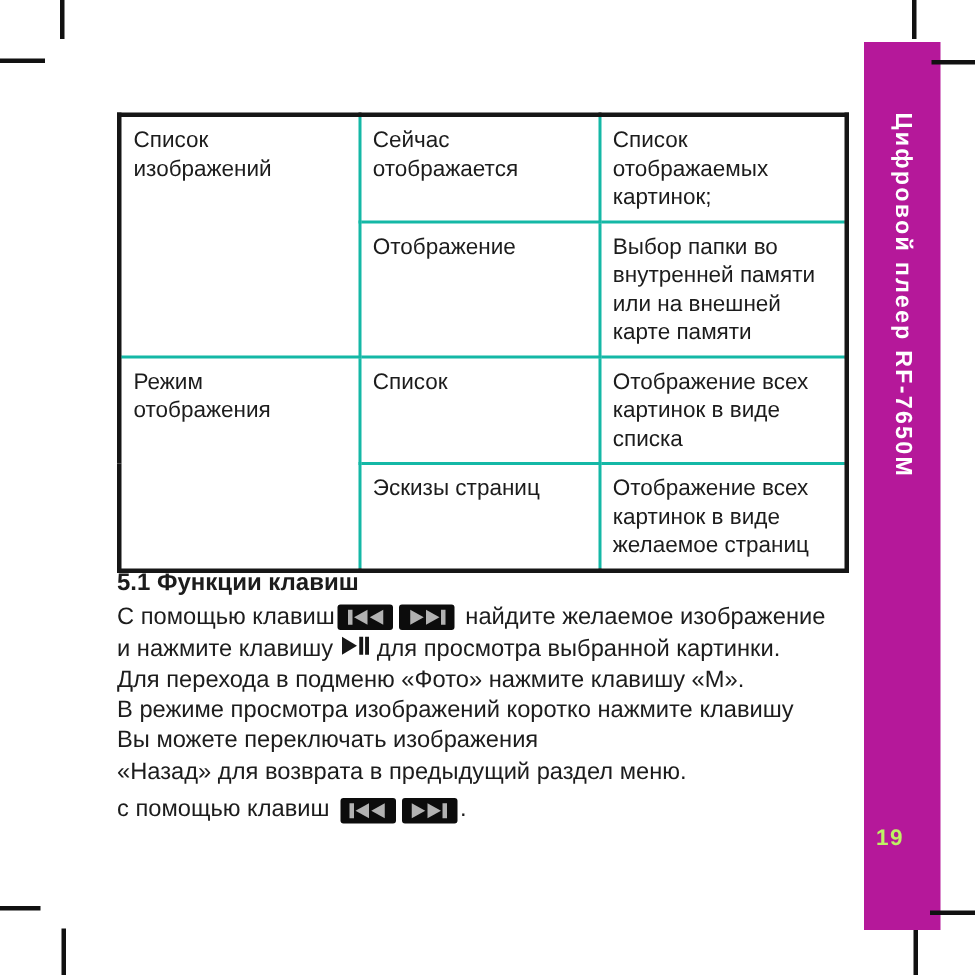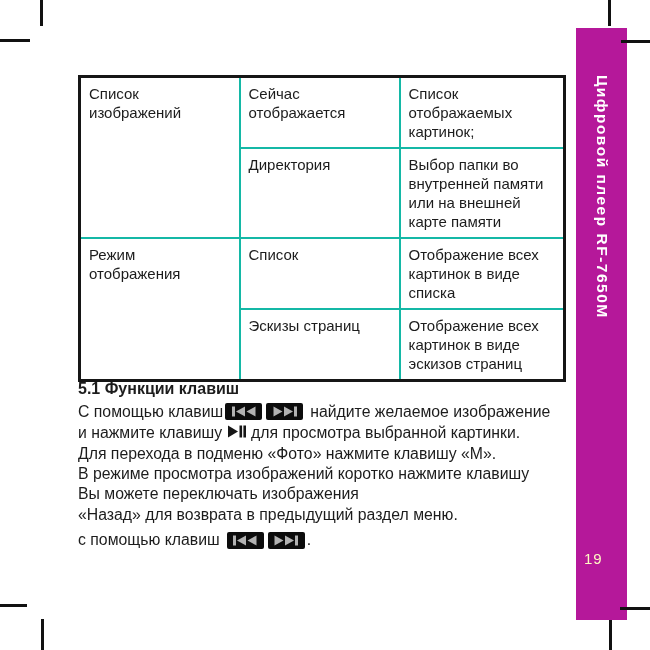--- a/index.html
+++ b/index.html
@@ -34,22 +34,22 @@
     white-space: nowrap;
     color: #ffffff;
     font-weight: bold;
     font-size: 15.5px;
     letter-spacing: 1.5px;
   }
   .page-num {
     position: absolute;
     left: 8px;
     bottom: 53px;
-    color: #fef9c3;
-    font-weight: normal;
+    color: #bef264;
+    font-weight: bold;
     font-size: 15px;
     letter-spacing: 1px;
   }
 
   
   .spec-table {
     position: absolute;
     left: 78px; top: 75px;
     border-collapse: collapse;
     table-layout: fixed;
@@ -126,31 +126,31 @@
         <col style="width:160px">
         <col style="width:165px">
       </colgroup>
     <tbody>
         <tr>
       <td rowspan="2" style="height:68px;">Список изображений</td>
       <td>Сейчас отображается</td>
       <td>Список отображаемых картинок;</td>
     </tr>
     <tr>
-      <td style="height:90px;">Директория</td>
+      <td style="height:90px;">Отображение</td>
       <td>Выбор папки во внутренней памяти или на внешней карте памяти</td>
     </tr>
     <tr>
       <td rowspan="2" style="height:65px;">Режим отображения</td>
       <td>Список</td>
       <td>Отображение всех картинок в виде списка</td>
     </tr>
     <tr>
       <td style="height:70px;">Эскизы страниц</td>
-      <td>Отображение всех картинок в виде эскизов страниц</td>
+      <td>Отображение всех картинок в виде желаемое страниц</td>
     </tr>
   </tbody>
     </table>
 
   <div class="section-heading">5.1 Функции клавиш</div>
 
   <div class="body-text">
 
     <div class="line tall">
       <span class="seg">С помощью клавиш</span>

